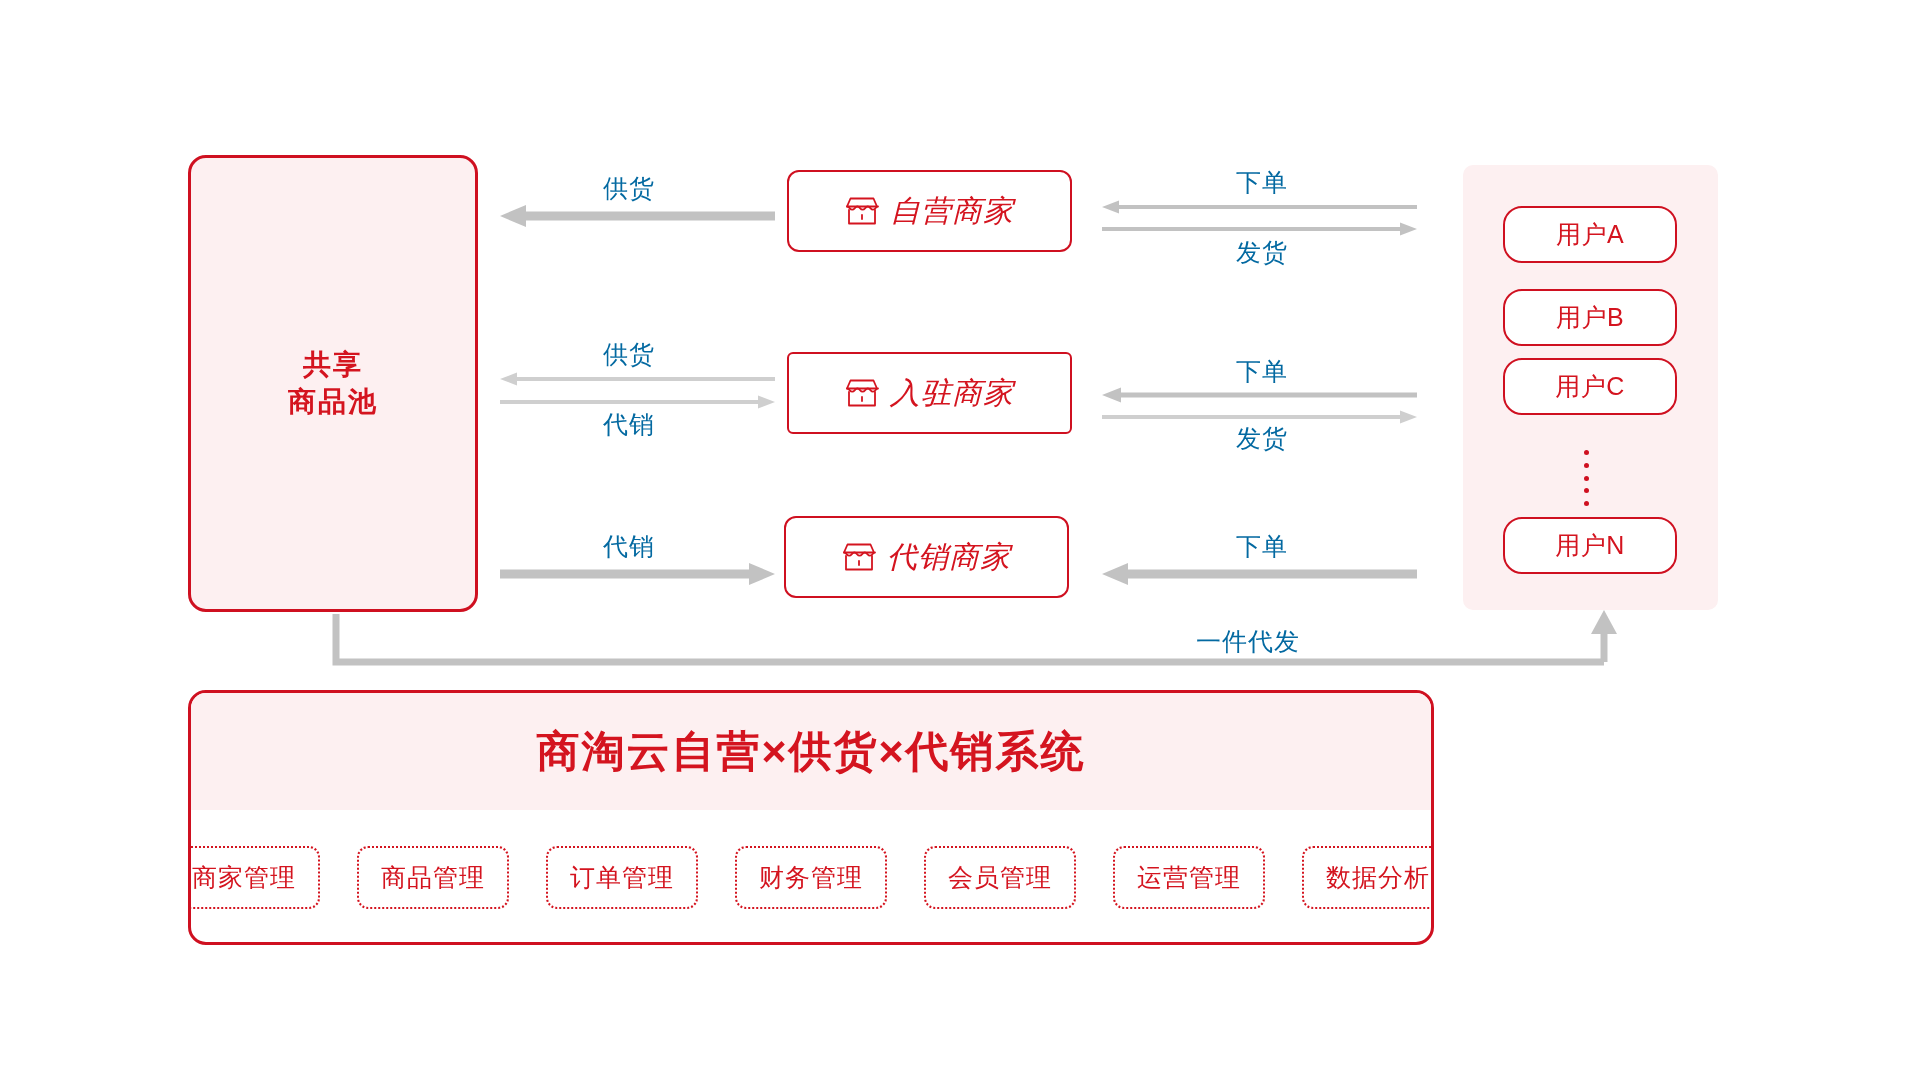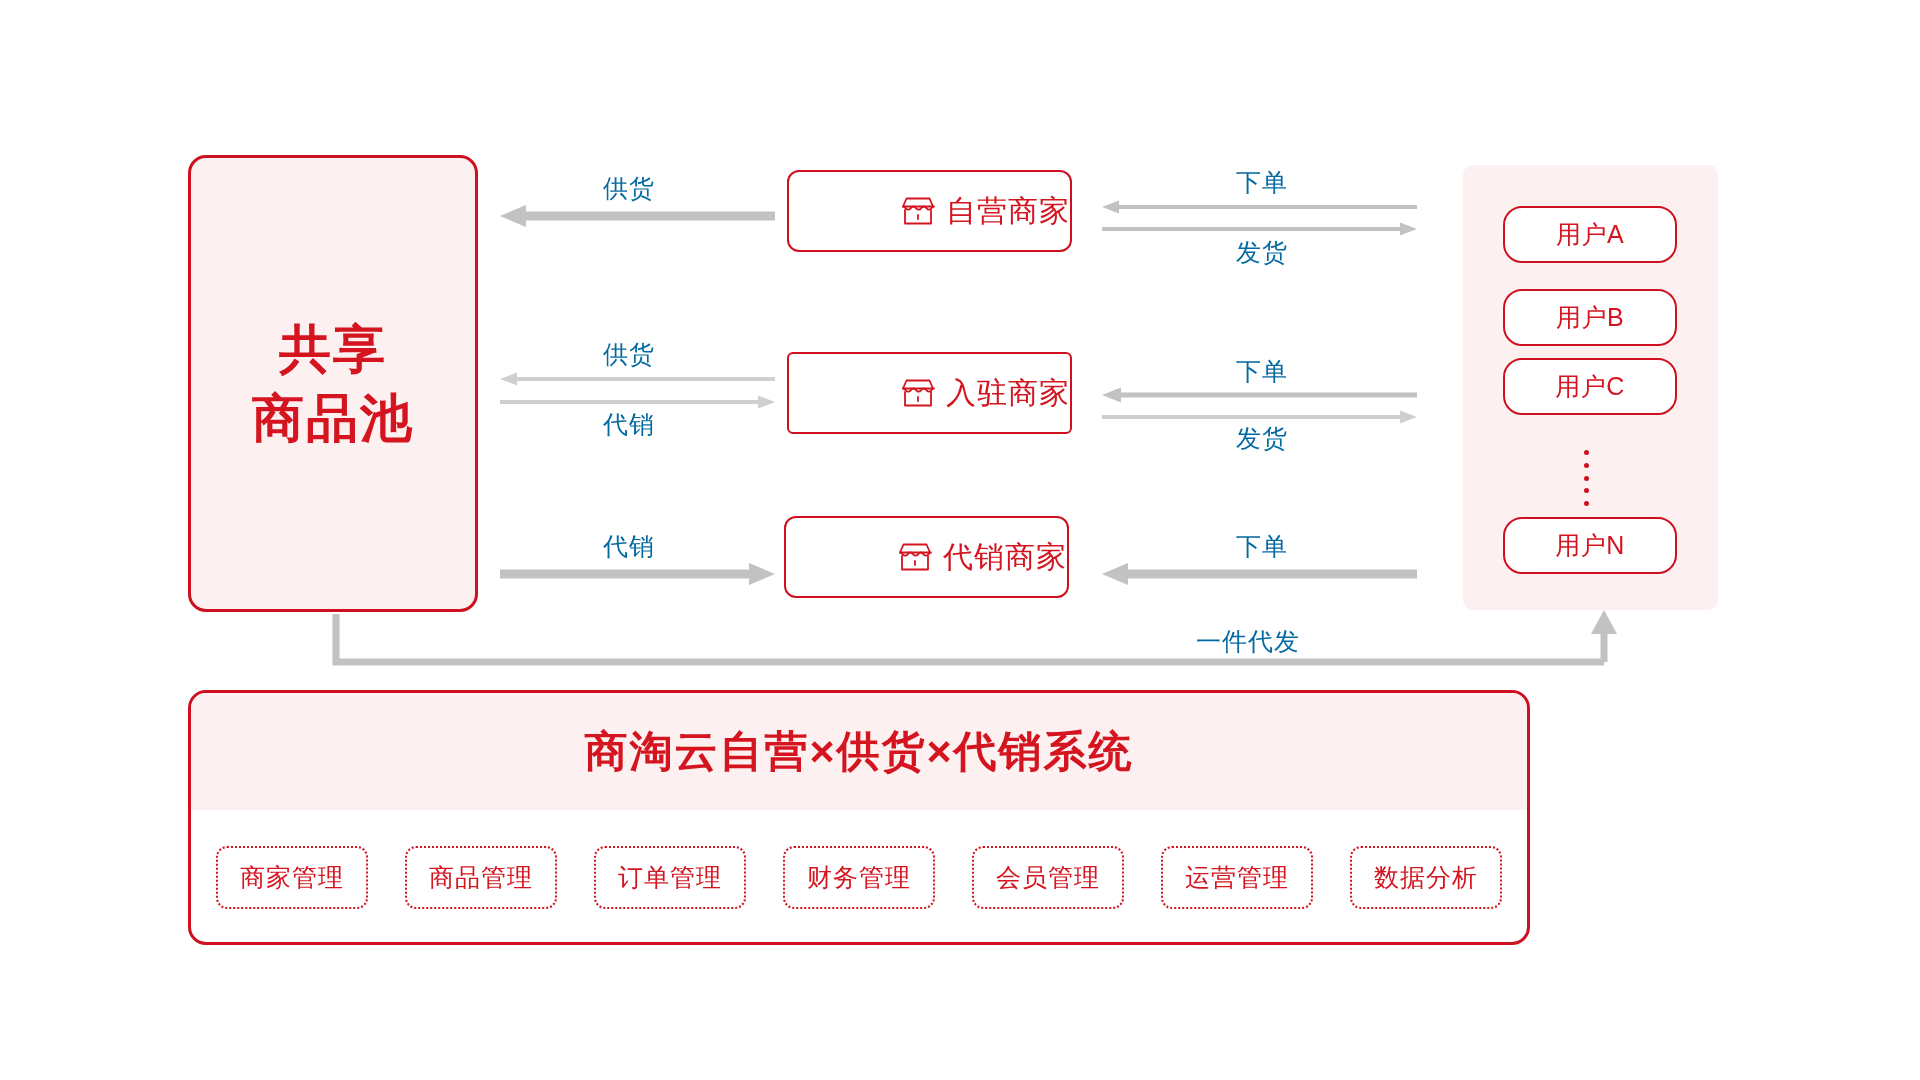--- a/index.html
+++ b/index.html
@@ -16,37 +16,38 @@
     position: absolute;
     left: 188px; top: 155px;
     width: 290px; height: 457px;
     border: 3px solid #cf1020;
     border-radius: 18px;
     background: #fdf0f1;
     display: flex; align-items: center; justify-content: center;
   }
   .pool-label {
     color: #d4141f;
-    font-size: 52px;
+    font-size: 28px;
     font-weight: 700;
     line-height: 1.32;
     text-align: center;
     letter-spacing: 2px;
     white-space: pre-line;
   }
 
   
   .merchant {
     position: absolute;
     width: 285px; height: 82px;
     border: 2px solid #cf1020;
     border-radius: 12px;
     background: #ffffff;
-    display: flex; align-items: center; justify-content: flex-end;
+    display: flex; align-items: center; justify-content: center;
     gap: 11px;
+    font-style: italic;
   }
   .merchant-label {
     color: #d4141f;
     font-size: 30px;
     font-weight: 400;
     letter-spacing: 1px;
   }
   .shop-icon { width: 34px; height: 30px; display: block; flex: 0 0 auto; }
   .m1 { left: 787px; top: 170px; }
   .m2 { left: 787px; top: 352px; border-radius: 6px; }
@@ -92,21 +93,21 @@
     font-size: 25px;
     white-space: nowrap;
     letter-spacing: 1px;
   }
   svg.arrow { position: absolute; overflow: visible; }
 
   
   .sys-panel {
     position: absolute;
     left: 188px; top: 690px;
-    width: 1342px; height: 255px;
+    width: 1246px; height: 255px;
     border: 3px solid #cf1020;
     border-radius: 18px;
     background: #ffffff;
     overflow: hidden;
   }
   .sys-head {
     height: 117px;
     background: #fdf0f1;
     display: flex; align-items: center; justify-content: center;
   }

